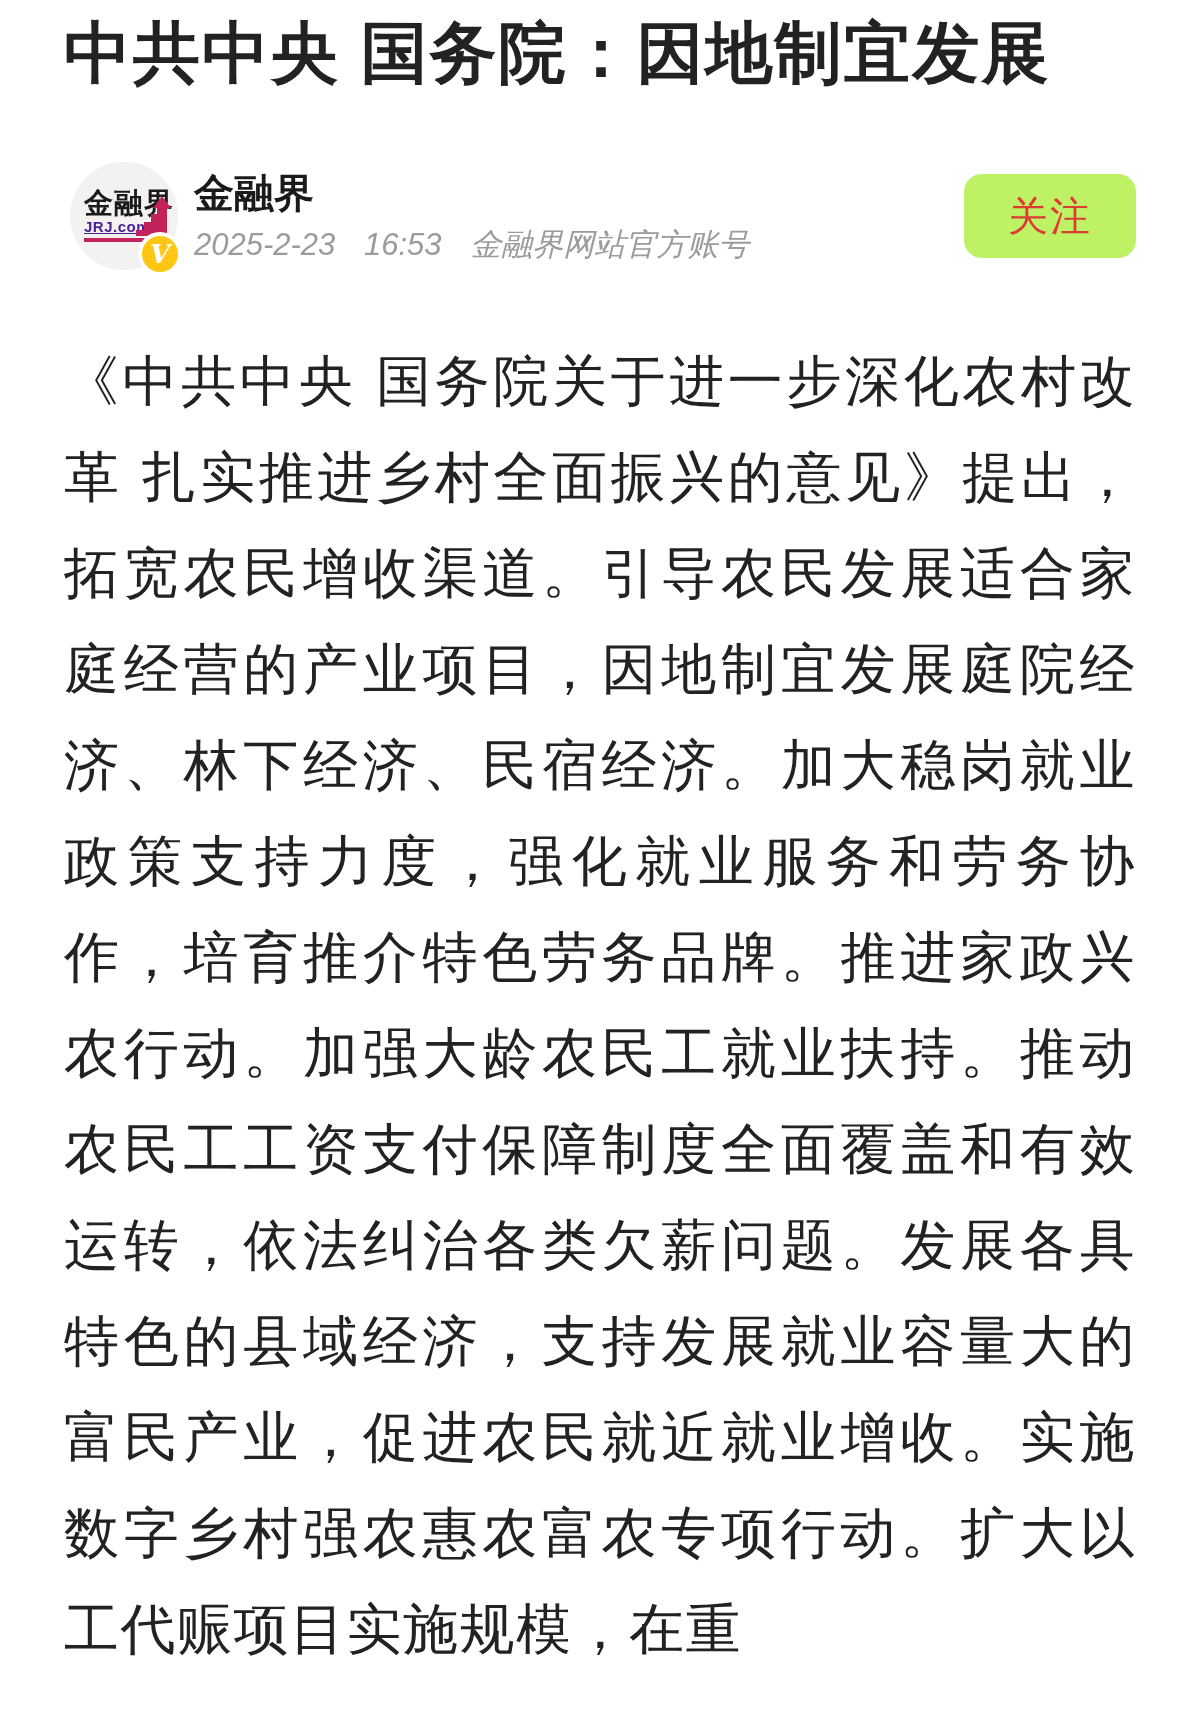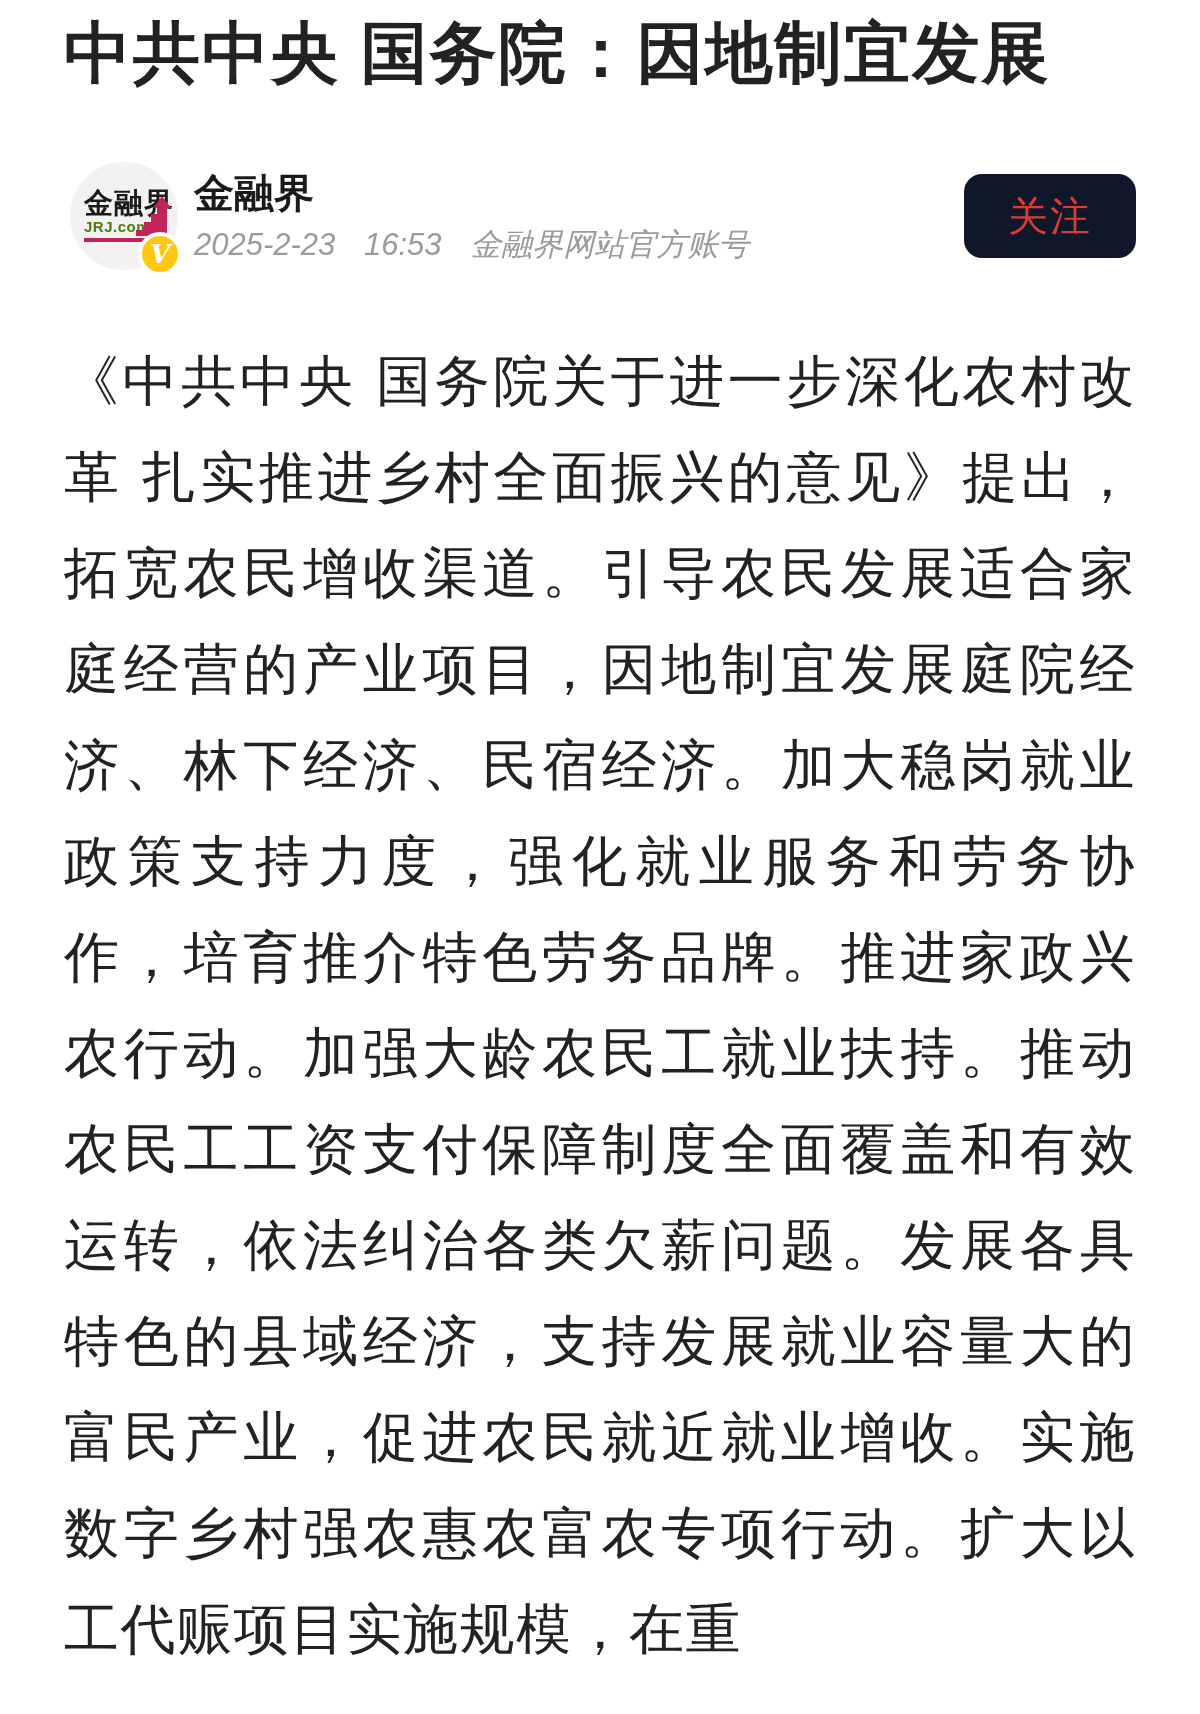--- a/index.html
+++ b/index.html
@@ -58,23 +58,24 @@
     font-weight: 800;
     color: #1a1a1a;
     letter-spacing: 1px;
     line-height: 30px;
     white-space: nowrap;
   }
   .logo-en {
     display: block;
     font-size: 15px;
     font-weight: 700;
-    color: #4d7c0f;
+    color: #4c1d95;
     line-height: 18px;
     letter-spacing: 0.5px;
+    text-decoration: underline;
   }
   .logo-underline {
     display: block;
     width: 66px;
     height: 4px;
     margin-top: 2px;
     background: #c2235a;
   }
   .logo-arrow {
     position: absolute;
@@ -122,21 +123,21 @@
     white-space: nowrap;
   }
   .author-meta span { margin-right: 20px; font-style: italic; }
   .author-meta span:last-child { margin-right: 0; }
   .follow-btn {
     flex: 0 0 auto;
     width: 172px;
     height: 84px;
     border: none;
     border-radius: 18px;
-    background: #0f172a;
+    background: #bef264;
     color: #dc3c34;
     font-size: 40px;
     font-weight: 500;
     font-family: "Liberation Sans", "DejaVu Sans", sans-serif;
     display: flex;
     align-items: center;
     justify-content: center;
     letter-spacing: 2px;
     cursor: pointer;
   }

